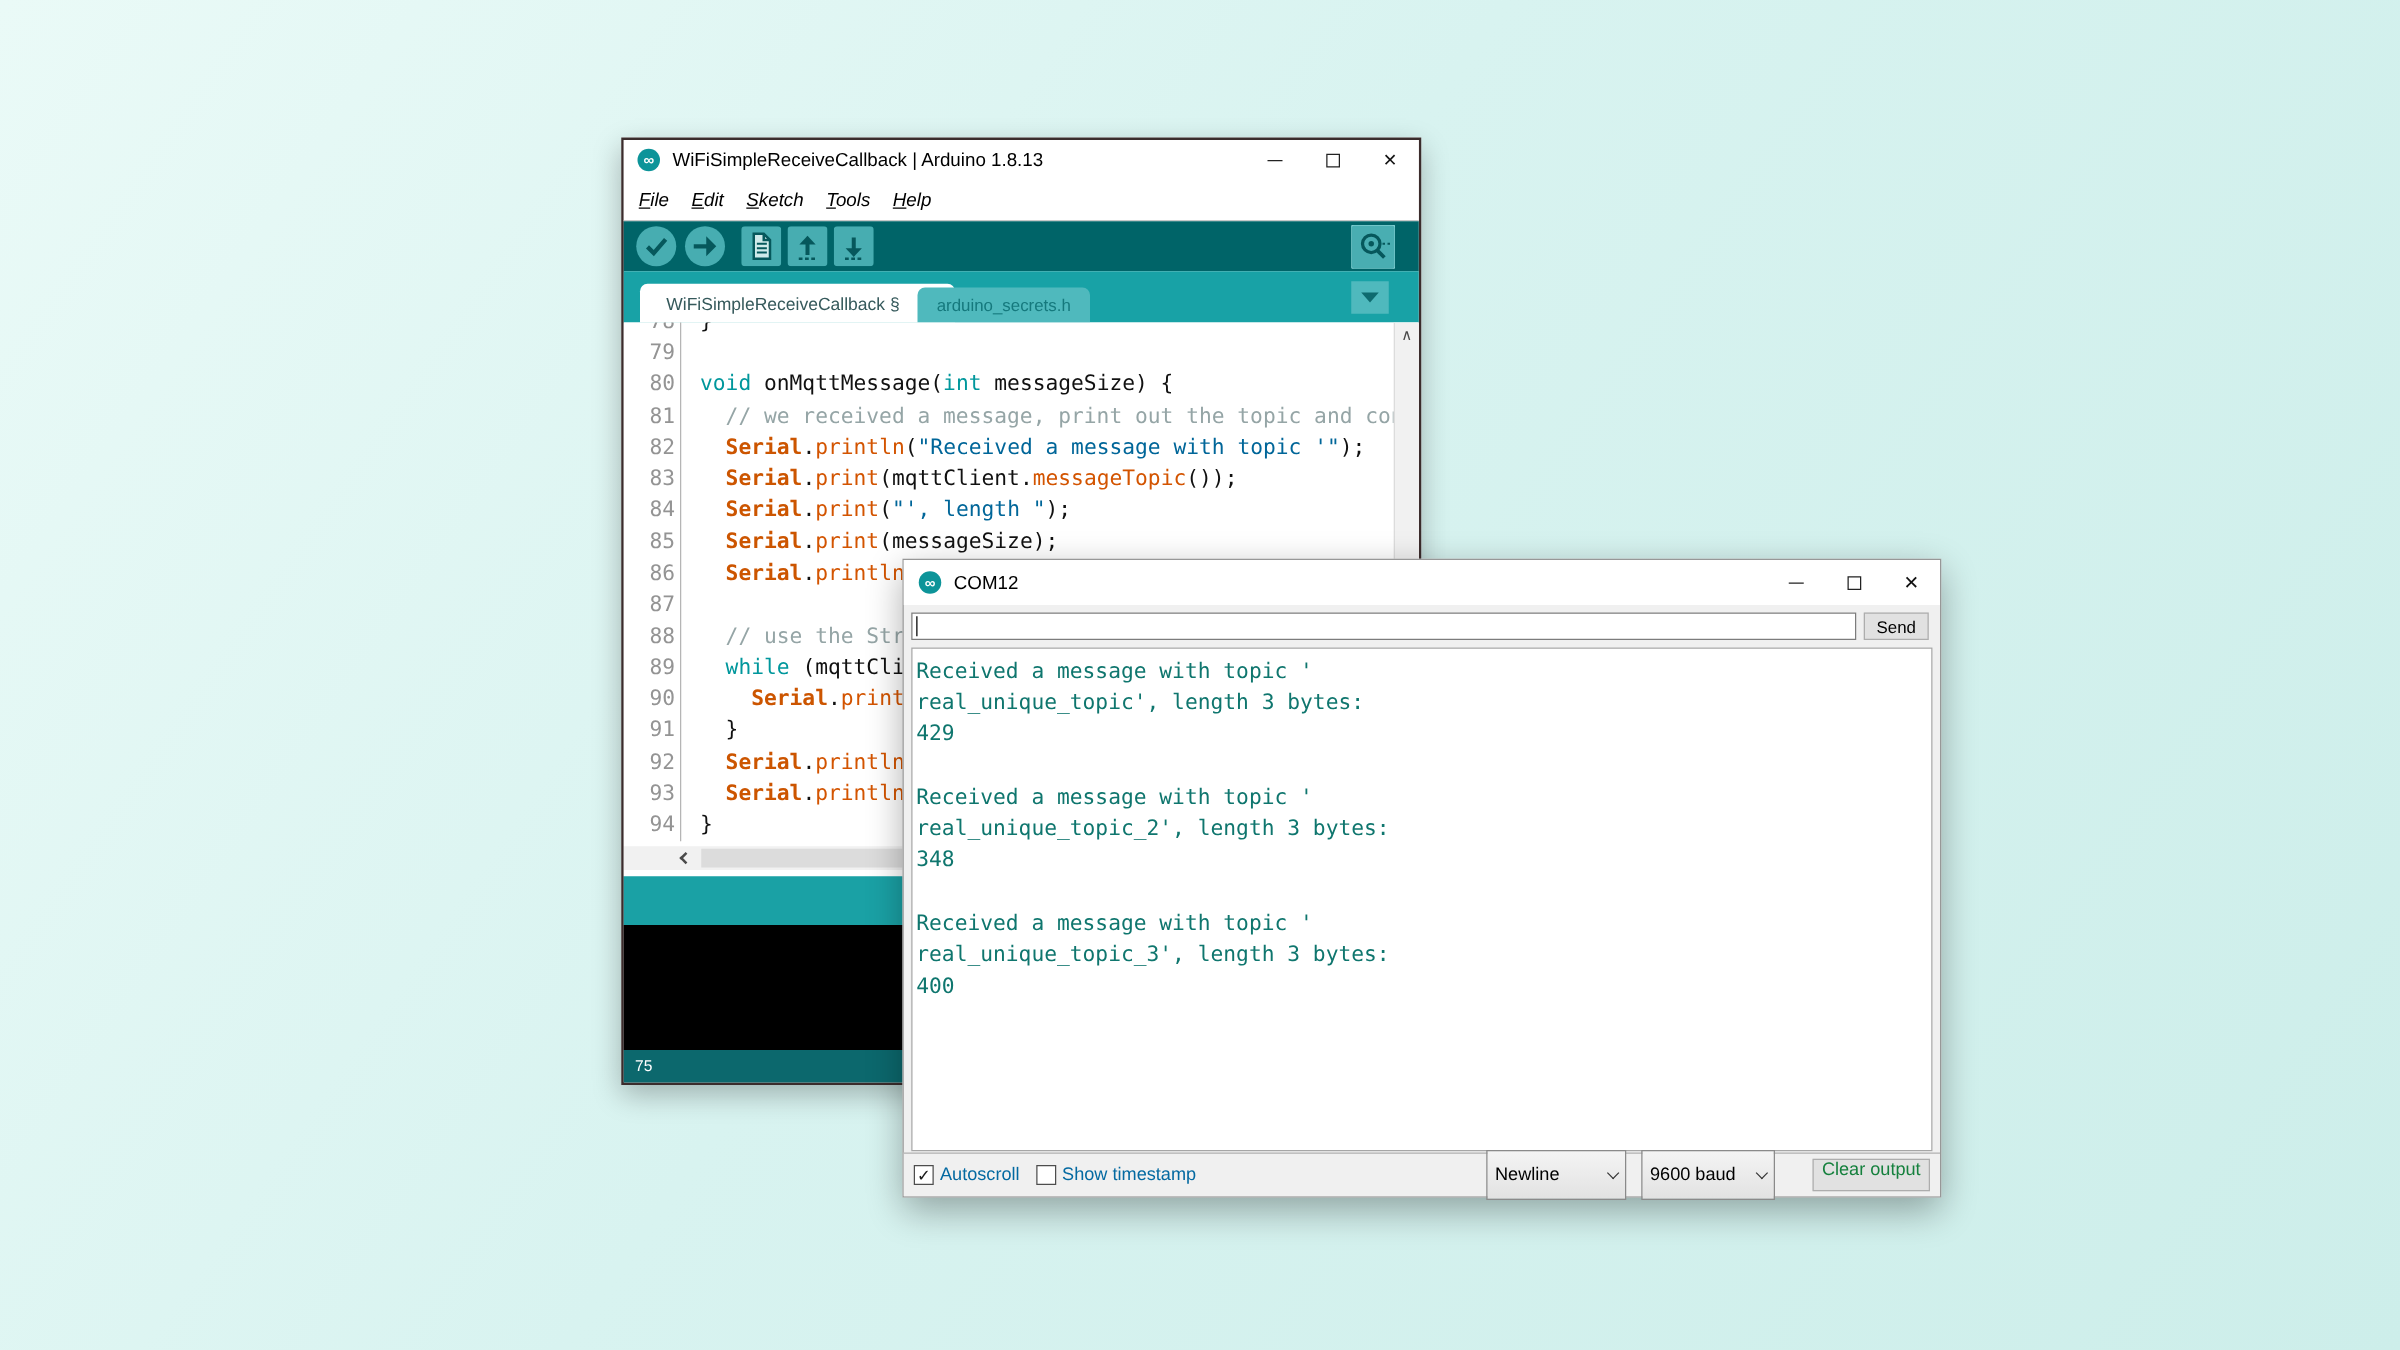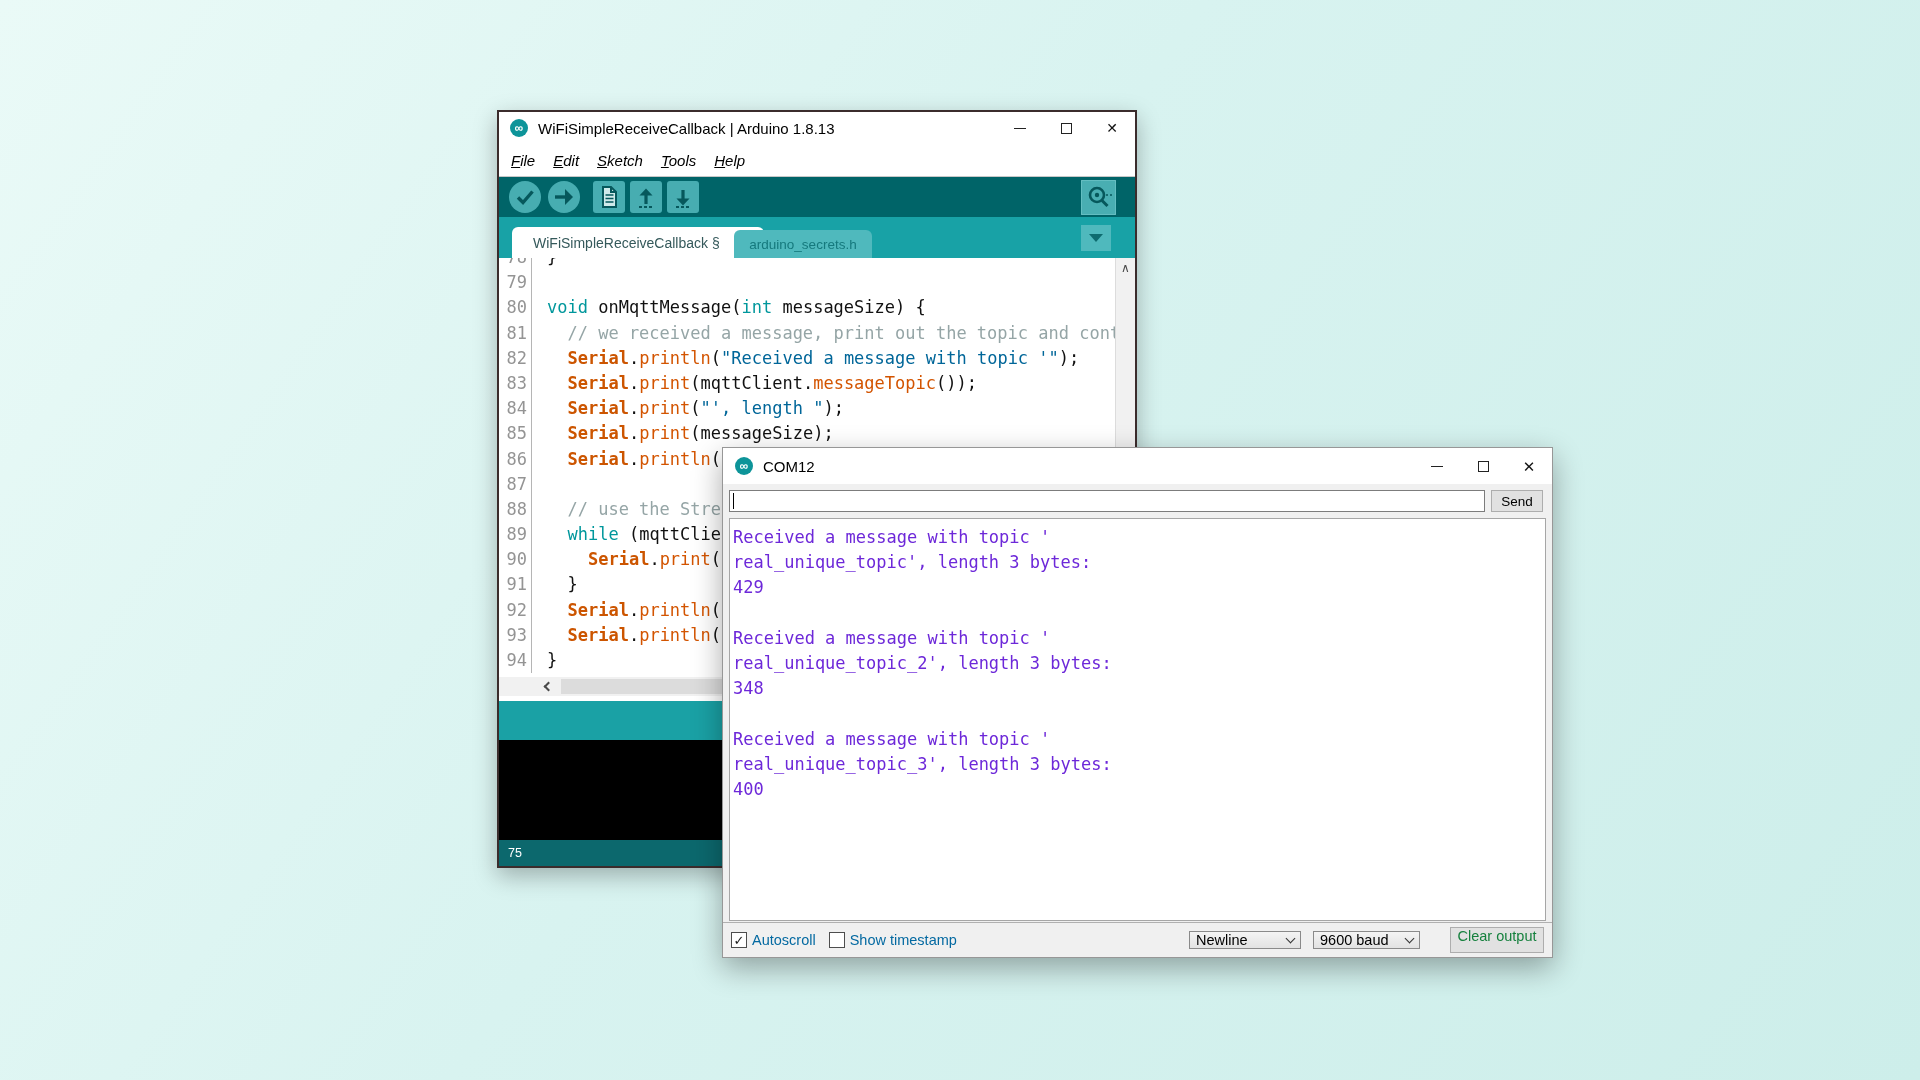--- a/index.html
+++ b/index.html
@@ -33,21 +33,21 @@
   .tab-active{left:13px;width:252px;height:31px;background:#fff;color:#35595b;
     font-size:14px;padding-left:21px;}
   .tab-inactive{left:235px;width:138px;height:28px;background:#4fb9bd;color:#15797d;
     font-size:13.5px;justify-content:center;}
   .tab-drop{position:absolute;right:24px;top:8px;width:30px;height:26px;background:#4fb9bd;
     display:flex;align-items:center;justify-content:center;}
   .tri-down{width:0;height:0;border-left:7px solid transparent;border-right:7px solid transparent;
     border-top:8px solid #0e6b6f;}
 
   .ide-editor{flex:0 0 419px;background:#fff;position:relative;overflow:hidden;}
-  .editor-scroll{position:absolute;left:0;top:-13px;right:20px;display:flex;}
+  .editor-scroll{position:absolute;left:13px;top:-13px;right:20px;display:flex;}
   .gutter{width:33px;flex:0 0 33px;text-align:right;padding-right:4px;border-right:1px solid #b5b5b5;}
   .gutter div{font:17px/25.2px "DejaVu Sans Mono",monospace;color:#949494;height:25.2px;}
   .code-col{flex:1;padding-left:15px;overflow:hidden;}
   .code-line{font:17px/25.2px "DejaVu Sans Mono",monospace;color:#111;white-space:pre;height:25.2px;}
   .tk-kw{color:#00979c;}
   .tk-cls{color:#cc5500;font-weight:bold;}
   .tk-fn{color:#d35400;}
   .tk-str{color:#006699;}
   .tk-com{color:#95a5a6;}
   .vscroll{position:absolute;right:0;top:0;bottom:0;width:20px;background:#f1f1f1;
@@ -72,28 +72,28 @@
     border:1px solid #979797;box-shadow:0 10px 28px rgba(0,0,0,.33);}
   .ser-titlebar{height:36px;background:#fff;display:flex;align-items:center;padding-left:12px;}
   .ser-title{font-size:15px;color:#000;margin-left:10px;flex:1;}
   .ser-input{position:absolute;left:6px;top:42px;width:756px;height:22px;background:#fff;
     border:1px solid #7c7c7c;}
   .caret{position:absolute;left:3px;top:2px;width:1px;height:16px;background:#000;}
   .ser-send{position:absolute;left:768px;top:42px;width:52px;height:22px;background:#e1e1e1;
     border:1px solid #adadad;font-size:13.5px;display:flex;align-items:center;justify-content:center;color:#000;}
   .ser-output{position:absolute;left:6px;top:70px;right:6px;bottom:36px;background:#fff;
     border:1px solid #a6a6a6;padding:6px 3px;overflow:hidden;}
-  .ser-line{font:17px/25.2px "DejaVu Sans Mono",monospace;color:#6d28d9;white-space:pre;height:25.2px;}
+  .ser-line{font:17px/25.2px "DejaVu Sans Mono",monospace;color:#0f766e;white-space:pre;height:25.2px;}
   .ser-bottombar{position:absolute;left:0;right:0;bottom:0;height:35px;background:#f0f0f0;
     border-top:1px solid #b0b0b0;display:flex;align-items:center;padding:0 8px;}
   .chk{width:16px;height:16px;background:#fff;border:1px solid #4d4d4d;margin-right:5px;
     display:flex;align-items:center;justify-content:center;font-size:13px;color:#1a1a1a;flex:0 0 16px;}
   .chk-label{font-size:14.5px;color:#0369a1;margin-right:13px;}
   .spacer{flex:1;}
-  .dropdown{width:112px;height:18px;background:linear-gradient(#f4f4f4,#e2e2e2);
+  .dropdown{width:112px;height:40px;background:linear-gradient(#f4f4f4,#e2e2e2);
     border:1px solid #8a8a8a;display:flex;align-items:center;padding:0 6px;margin-left:12px;}
   .dropdown .dd-label{font-size:14.5px;color:#000;flex:1;}
   .chev-down{width:7px;height:7px;border-right:1.5px solid #333;border-bottom:1.5px solid #333;
     transform:rotate(45deg);margin-top:-4px;}
   .clear-btn{width:94px;height:26px;background:#e1e1e1;border:1px solid #adadad;margin-left:30px;
     display:flex;align-items:flex-start;justify-content:center;font-size:14.5px;color:#15803d;}
 </style>
 </head>
 <body>
 

